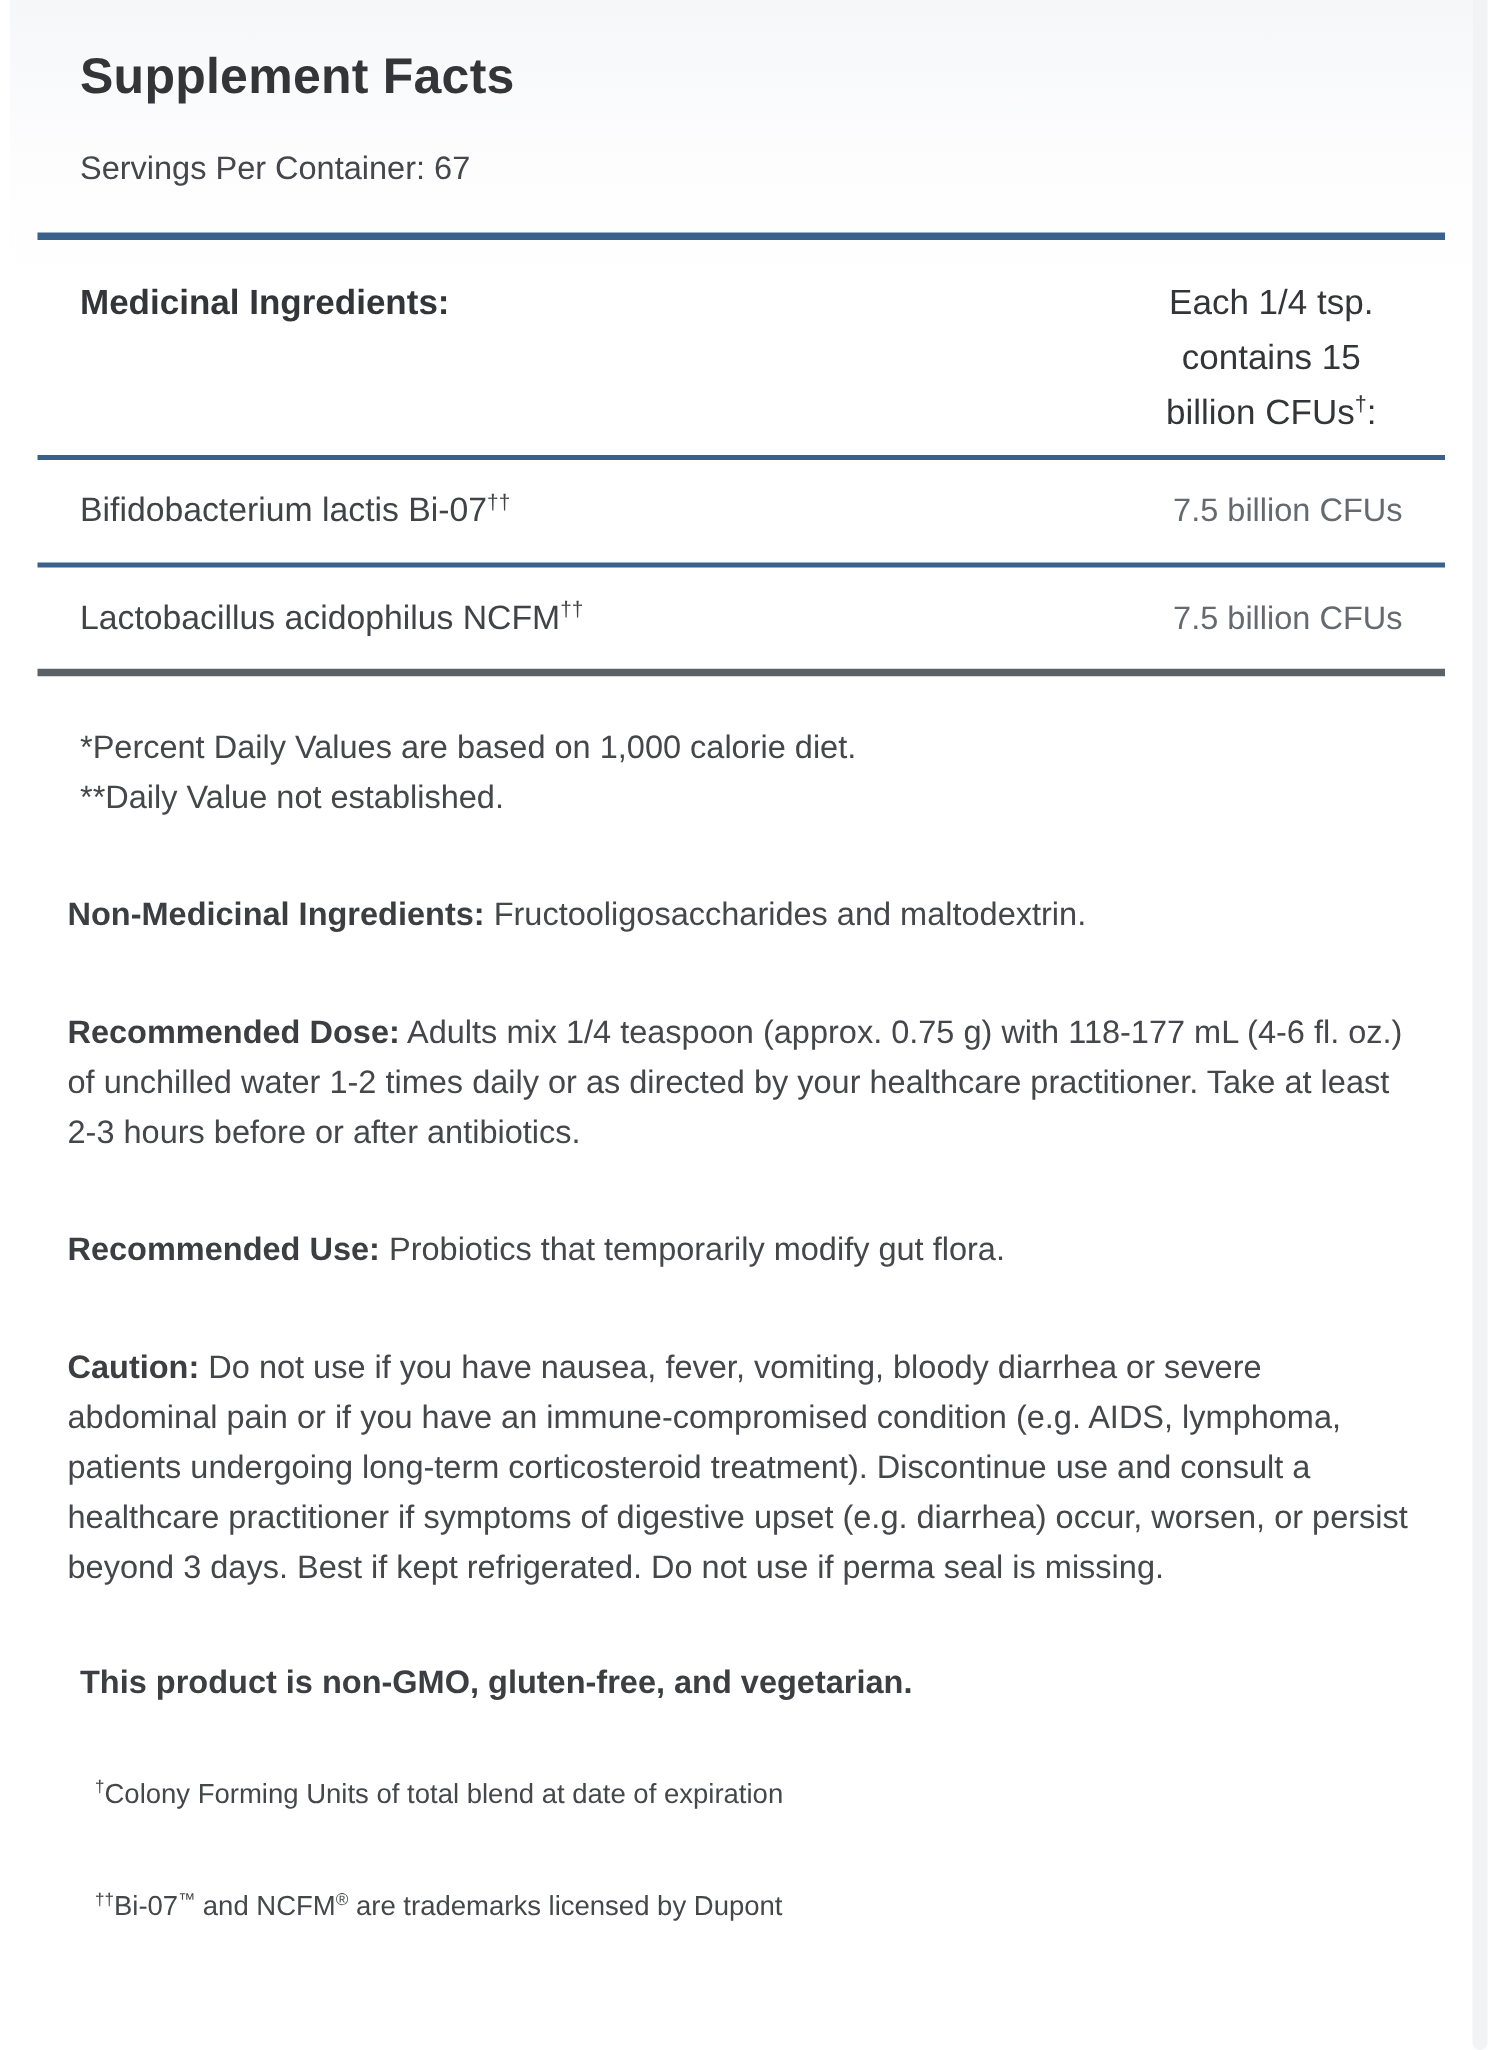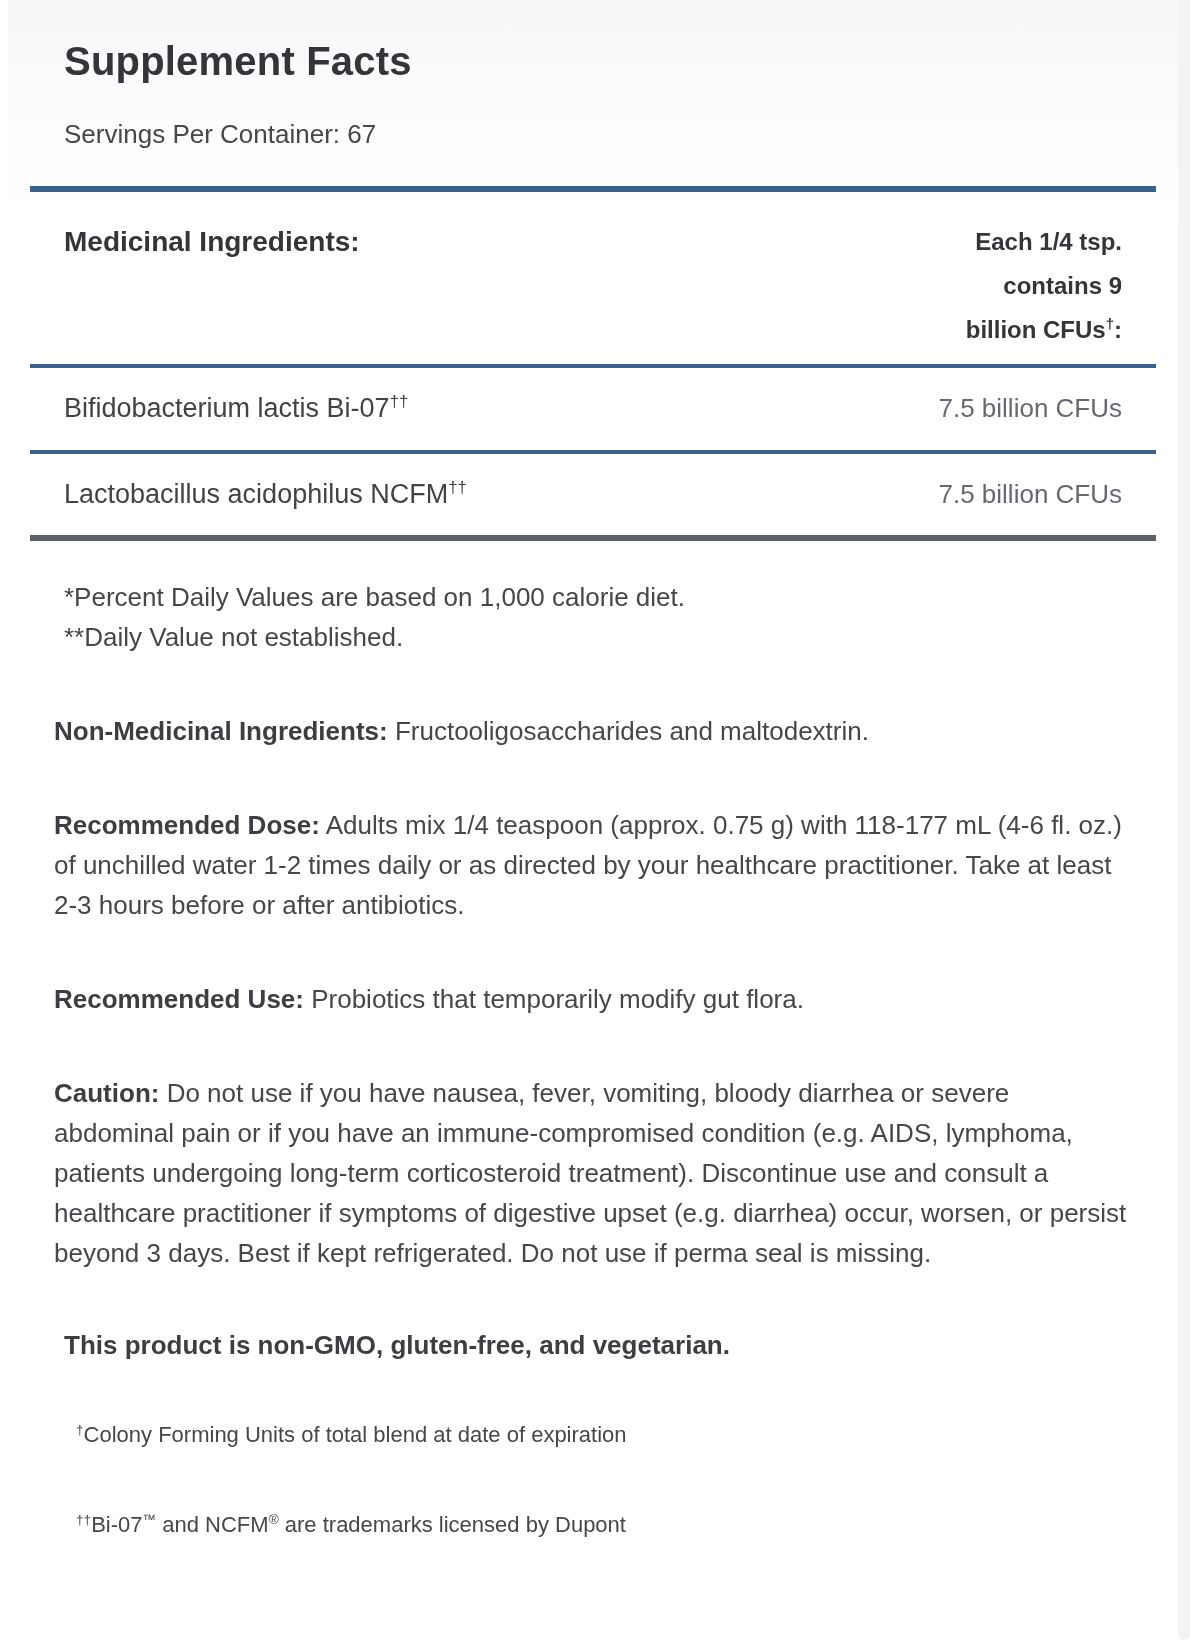--- a/index.html
+++ b/index.html
@@ -46,24 +46,24 @@
     display: flex; justify-content: space-between; align-items: flex-start;
     padding: 24px 34px;
   }
   .trow.thead { padding: 28px 34px 12px; }
   .th-name {
     font-size: 28px; font-weight: bold;
     color: var(--title-text, #343539);
     line-height: 44px;
   }
   .th-amount {
-    font-size: 24px; font-weight: bold;
+    font-size: 28px; font-weight: normal;
     color: var(--title-text, #343539);
     line-height: 44px;
-    text-align: right;
+    text-align: center;
     min-width: 210px;
   }
   .cell-name {
     font-size: 27px; color: #414347; line-height: 1.2;
   }
   .cell-amount {
     font-size: 26px; color: var(--value-text, #66696f);
     line-height: 1.3; text-align: right; white-space: nowrap;
   }
   sup { font-size: 62%; line-height: 0; }
@@ -83,21 +83,21 @@
 
     <div class="servings">Servings Per Container: 67</div>
 
     <div class="facts-table">
       <div class="rule blue-thick"></div>
 
       <div class="trow thead">
         <div class="th-name">Medicinal Ingredients:</div>
         <div class="th-amount">
           <div>Each 1/4 tsp.</div>
-          <div>contains 9</div>
+          <div>contains 15</div>
           <div><span>billion CFUs</span><sup>†</sup><span>:</span></div>
         </div>
       </div>
 
       <div class="rule blue"></div>
 
       <div class="trow">
         <div class="cell-name"><span>Bifidobacterium lactis Bi-07</span><sup>††</sup></div>
         <div class="cell-amount">7.5 billion CFUs</div>
       </div>

